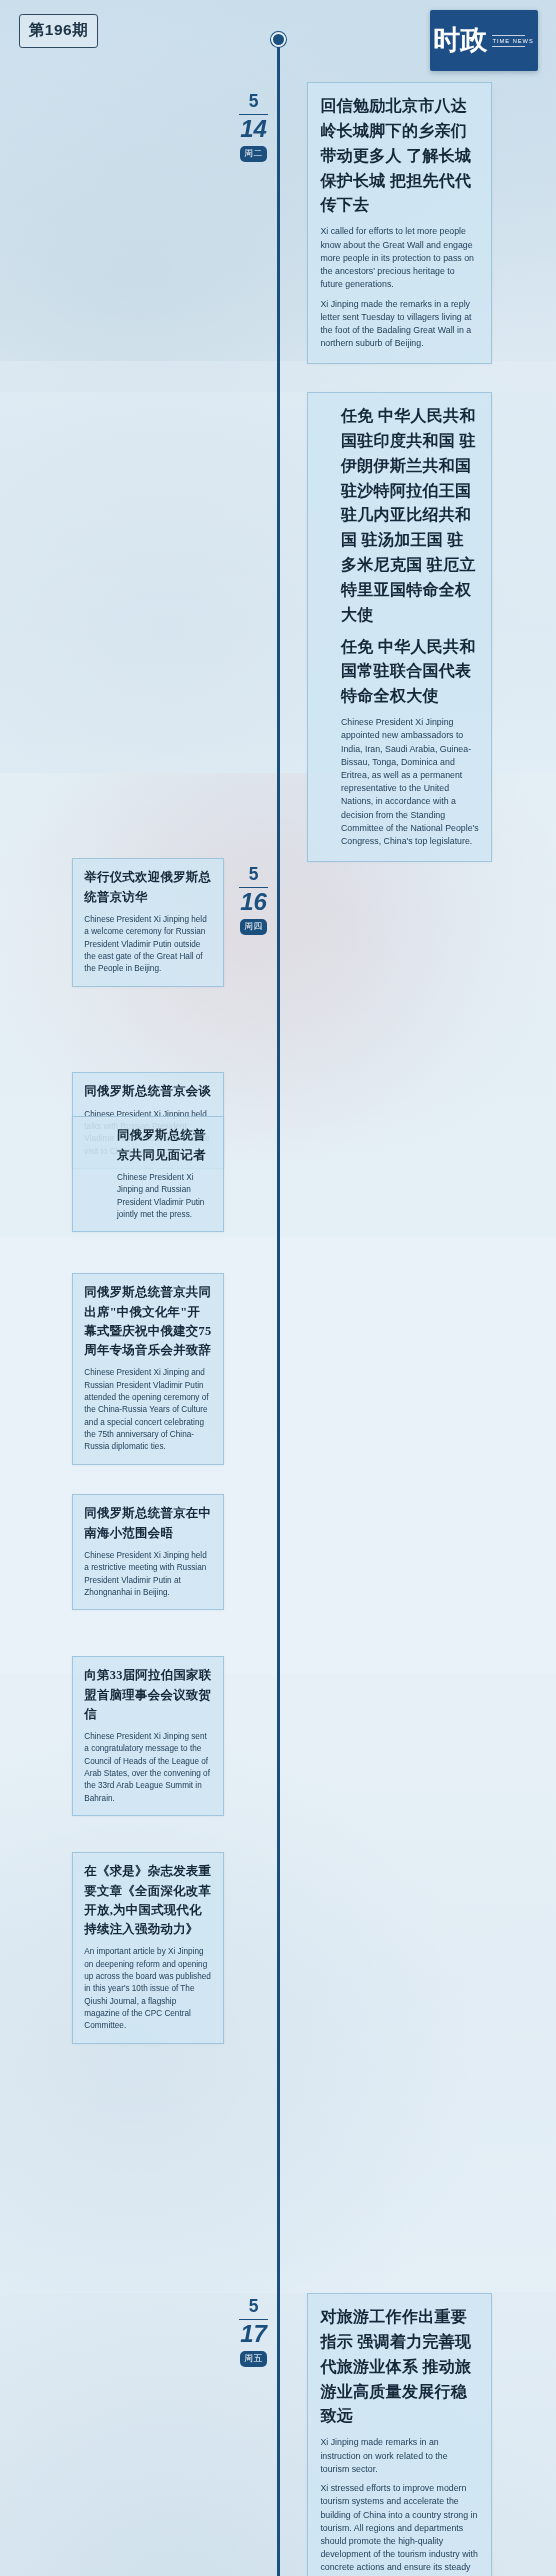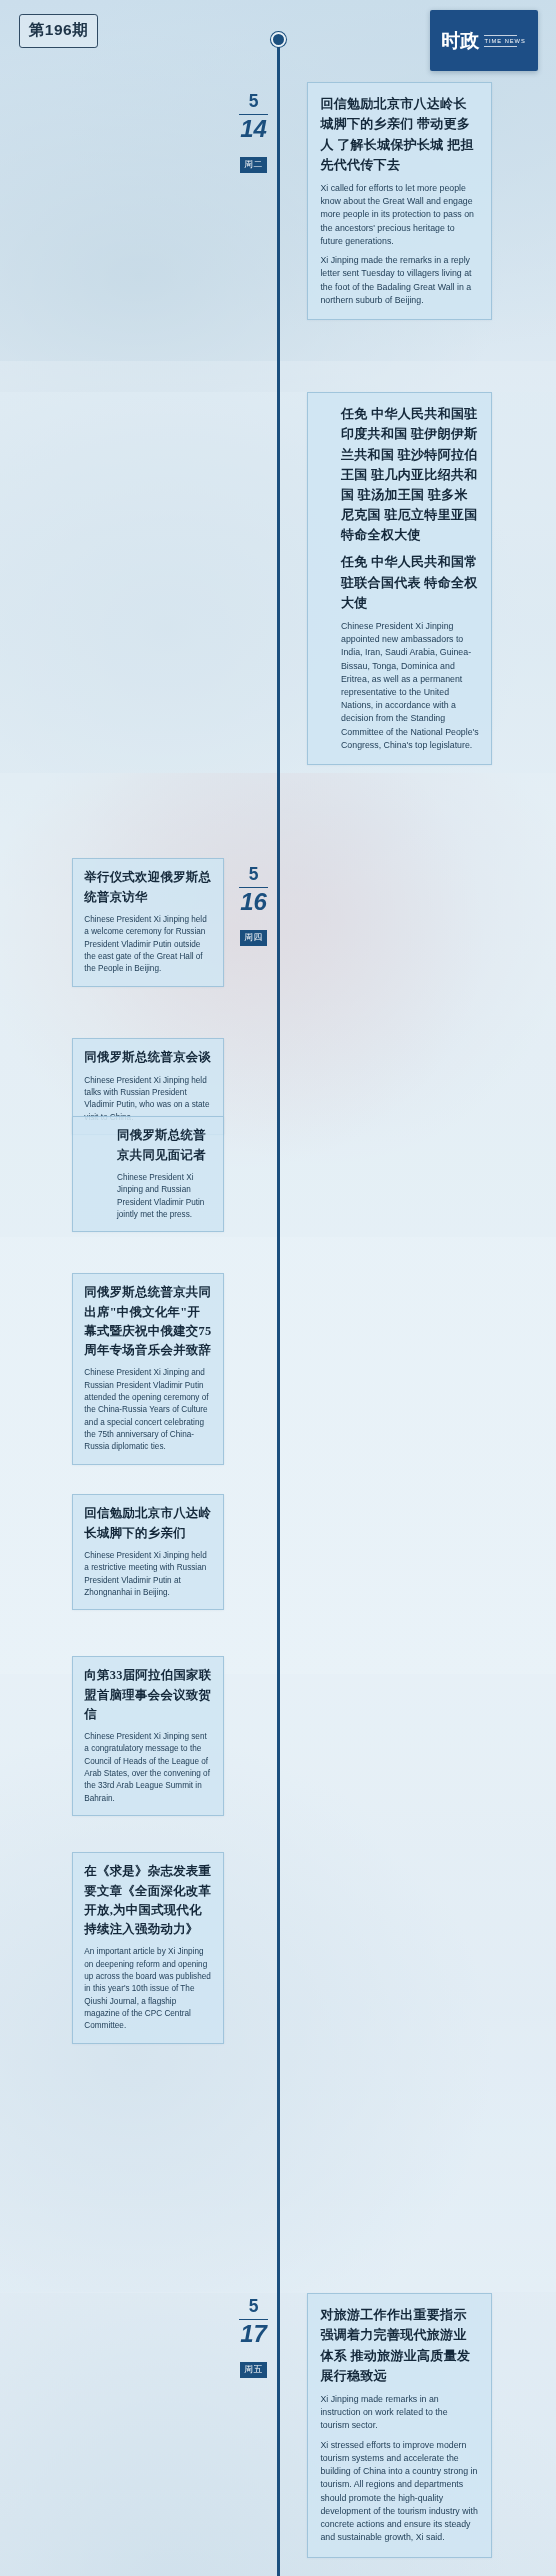--- a/index.html
+++ b/index.html
@@ -80,21 +80,21 @@
     border-radius: 2.1px;
     display: flex;
     align-items: center;
     justify-content: center;
     box-shadow: 0 1.5px 5.2px rgba(20,50,80,.25);
   }
   .logo-inner { display: flex; align-items: center; gap: 5.2px; }
   .logo-cn {
     font-family: "Liberation Serif", serif;
     color: #ffffff;
-    font-size: 19px;
+    font-size: 27px;
     font-weight: bold;
     line-height: .95;
   }
   .logo-side {
     display: flex; flex-direction: column; justify-content: center;
     gap: 2.1px;
   }
   .logo-rule { width: 33px; height: 1px; background: rgba(255,255,255,.75); }
   .logo-en {
     color: #ffffff;
@@ -141,43 +141,43 @@
     margin: 3.1px auto 2.1px;
   }
   .date-chip .d {
     font-size: 24px;
     color: #1b4f7e;
     font-weight: bold;
     line-height: 1;
     font-style: italic;
   }
   .date-chip .w {
-    margin-top: 16px;
+    margin-top: 5px;
     display: inline-block;
     background: #1b4f7e;
     color: #fff;
     font-size: 8.8px;
     padding: 1.5px 4.6px 2.1px;
-    border-radius: 0;
+    border-radius: 5px;
     letter-spacing: 0.5px;
   }
 
   
   .card {
     position: absolute;
     background: rgba(207,229,242,.88);
     border: 0.5px solid rgba(120,170,200,.55);
     padding: 11.3px 12.4px 12.4px;
     box-shadow: 0 0.5px 2.1px rgba(40,80,110,.08);
   }
   .card.left { left: 72px; width: 152px; }
   .card.right { left: 307px; width: 185px; }
   .card .cn {
     font-family: "Liberation Serif", serif;
-    font-size: 13px;
+    font-size: 16px;
     line-height: 1.55;
     color: #14283a;
     font-weight: bold;
     letter-spacing: 0.3px;
   }
   .card .cn.block { margin-bottom: 7.2px; }
   .card .en {
     font-size: 8.8px;
     line-height: 1.5;
     color: #1d3b54;
@@ -246,37 +246,37 @@
     <div class="cn block">任免 中华人民共和国驻印度共和国 驻伊朗伊斯兰共和国 驻沙特阿拉伯王国 驻几内亚比绍共和国 驻汤加王国 驻多米尼克国 驻厄立特里亚国特命全权大使</div>
     <div class="cn">任免 中华人民共和国常驻联合国代表 特命全权大使</div>
     <div class="en">Chinese President Xi Jinping appointed new ambassadors to India, Iran, Saudi Arabia, Guinea-Bissau, Tonga, Dominica and Eritrea, as well as a permanent representative to the United Nations, in accordance with a decision from the Standing Committee of the National People's Congress, China's top legislature.</div>
   </div>
 
   <div class="card left compact" style="top:858px;">
     <div class="cn">举行仪式欢迎俄罗斯总统普京访华</div>
     <div class="en">Chinese President Xi Jinping held a welcome ceremony for Russian President Vladimir Putin outside the east gate of the Great Hall of the People in Beijing.</div>
   </div>
 
-  <div class="card left compact" style="top:1038px;">
+  <div class="card left compact" style="top:1072px;">
     <div class="cn">同俄罗斯总统普京会谈</div>
     <div class="en">Chinese President Xi Jinping held talks with Russian President Vladimir Putin, who was on a state visit to China.</div>
   </div>
 
   <div class="card left compact" style="top:1116px;padding-left:44px;">
     <div class="cn">同俄罗斯总统普京共同见面记者</div>
     <div class="en">Chinese President Xi Jinping and Russian President Vladimir Putin jointly met the press.</div>
   </div>
 
   <div class="card left compact" style="top:1273px;">
     <div class="cn">同俄罗斯总统普京共同出席"中俄文化年"开幕式暨庆祝中俄建交75周年专场音乐会并致辞</div>
     <div class="en">Chinese President Xi Jinping and Russian President Vladimir Putin attended the opening ceremony of the China-Russia Years of Culture and a special concert celebrating the 75th anniversary of China-Russia diplomatic ties.</div>
   </div>
 
   <div class="card left compact" style="top:1494px;">
-    <div class="cn">回信勉励北京市八达岭长城脚下的乡亲们</div>
+    <div class="cn">同俄罗斯总统普京在中南海小范围会晤</div>
     <div class="en">Chinese President Xi Jinping held a restrictive meeting with Russian President Vladimir Putin at Zhongnanhai in Beijing.</div>
   </div>
 
   <div class="card left compact" style="top:1656px;">
     <div class="cn">向第33届阿拉伯国家联盟首脑理事会会议致贺信</div>
     <div class="en">Chinese President Xi Jinping sent a congratulatory message to the Council of Heads of the League of Arab States, over the convening of the 33rd Arab League Summit in Bahrain.</div>
   </div>
 
   <div class="card left compact" style="top:1852px;">
     <div class="cn">在《求是》杂志发表重要文章《全面深化改革开放,为中国式现代化持续注入强劲动力》</div>

